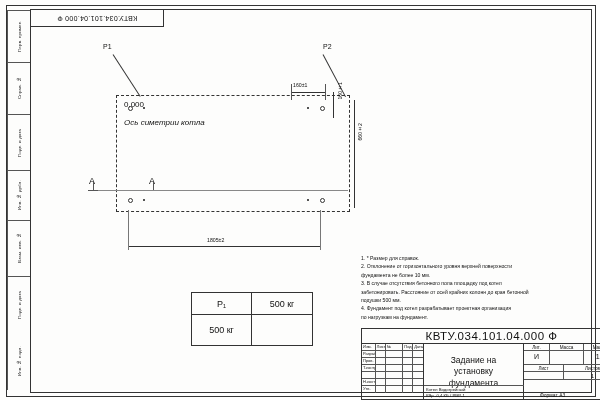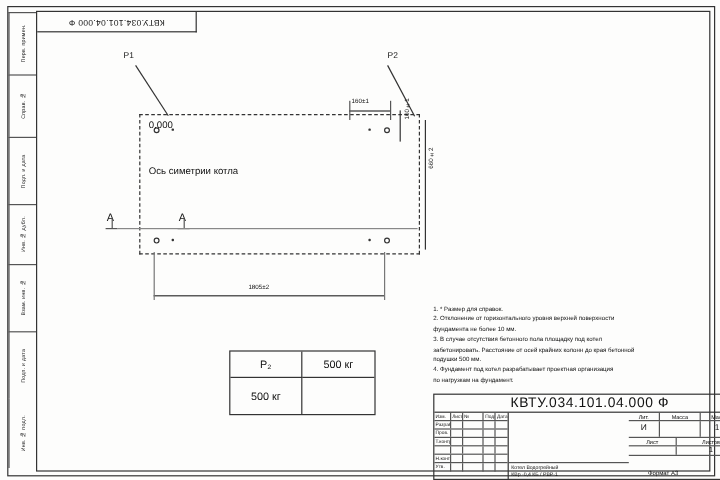--- a/index.html
+++ b/index.html
@@ -183,21 +183,21 @@
     <div class="axis-dot" style="left:276px;top:97px;"></div>
     <div class="axis-dot" style="left:276px;top:189px;"></div>
 
     <div class="lbl" style="left:72px;top:33px;">P1</div>
     <div class="leader" style="left:82px;top:44px;width:50px;transform:rotate(57deg);"></div>
 
     <div class="lbl" style="left:292px;top:33px;">P2</div>
     <div class="leader" style="left:292px;top:44px;width:48px;transform:rotate(62deg);"></div>
 
     <div class="lbl" style="left:93px;top:90px;font-size:8px;">0.000</div>
-    <div class="lbl" style="left:93px;top:128px;font-size:8px;">Ось симетрии котла</div>
+    <div class="lbl" style="left:93px;top:108px;font-size:8px;font-style:italic;">Ось симетрии котла</div>
 
     <div class="lbl" style="left:58px;top:166px;font-size:9px;">A</div>
     <div class="line h thin" style="left:57px;top:180px;width:10px;"></div>
     <div class="line v thin" style="left:62px;top:172px;height:8px;"></div>
     <div class="lbl" style="left:118px;top:166px;font-size:9px;">A</div>
     <div class="line h thin" style="left:117px;top:180px;width:10px;"></div>
     <div class="line v thin" style="left:122px;top:172px;height:8px;"></div>
     <div class="line h light" style="left:67px;top:180px;width:250px;"></div>
 
     <div class="dimline" style="left:260px;top:82px;width:34px;height:1px;background:#333;"></div>
@@ -222,21 +222,21 @@
       <div>2. Отклонение от горизонтального уровня верхней поверхности</div>
       <div>фундамента не более 10 мм.</div>
       <div>3. В случае отсутствия бетонного пола площадку под котел</div>
       <div>забетонировать. Расстояние от осей крайних колонн до края бетонной</div>
       <div>подушки  500 мм.</div>
       <div>4. Фундамент под котел разрабатывает проектная организация</div>
       <div>по нагрузкам на фундамент.</div>
     </div>
 
     <div id="ptable">
-      <div>P₂</div>
+      <div>P₁</div>
       <div>500 кг</div>
       <div>500 кг</div>
     </div>
 
     <div id="title">
       <div id="title-code">КВТУ.034.101.04.000  Ф</div>
 
       <div id="tb-left">
         <div class="row">
           <span style="width:14px;">Изм.</span>
@@ -282,20 +282,25 @@
         </div>
         <div class="row" style="border-bottom:none;">
           <span style="width:14px;">Утв.</span>
           <span style="width:10px;"></span>
           <span style="width:18px;"></span>
           <span style="width:10px;"></span>
           <span style="width:10px;border-right:none;"></span>
         </div>
       </div>
 
+      <div id="tb-mid">
+        <span>Задание на</span>
+        <span>установку</span>
+        <span>фундамента</span>
+      </div>
 
       <div id="tb-klient">
         <div>Котел Водогрейный</div>
         <div>КВр -0,4   КБ  / РВР-1</div>
       </div>
 
       <div id="tb-right">
         <div class="trow">
           <span style="width:26px;">Лит.</span>
           <span style="width:34px;">Масса</span>

